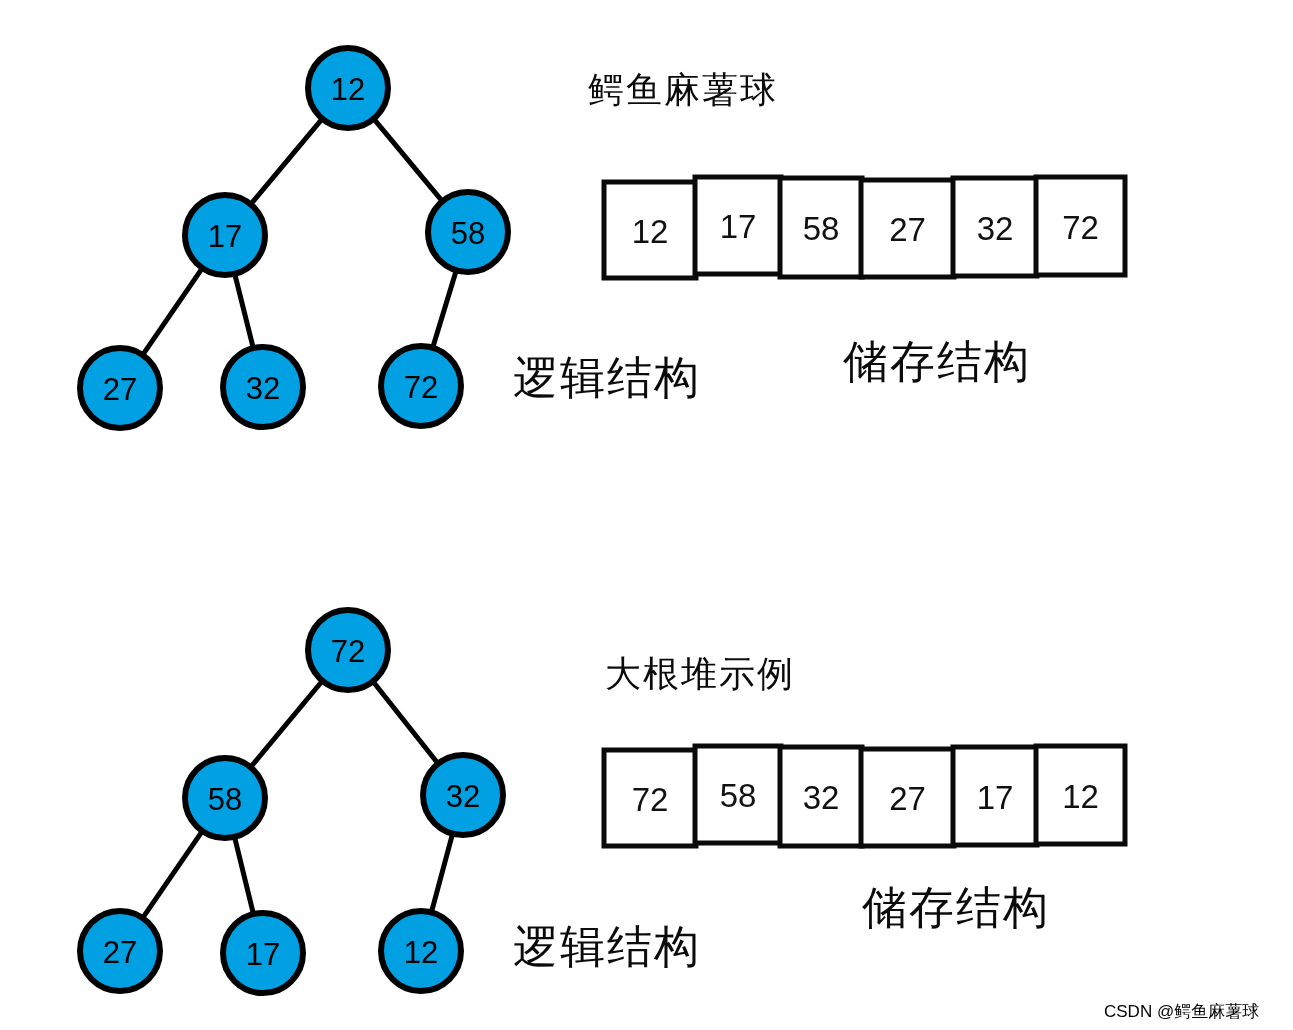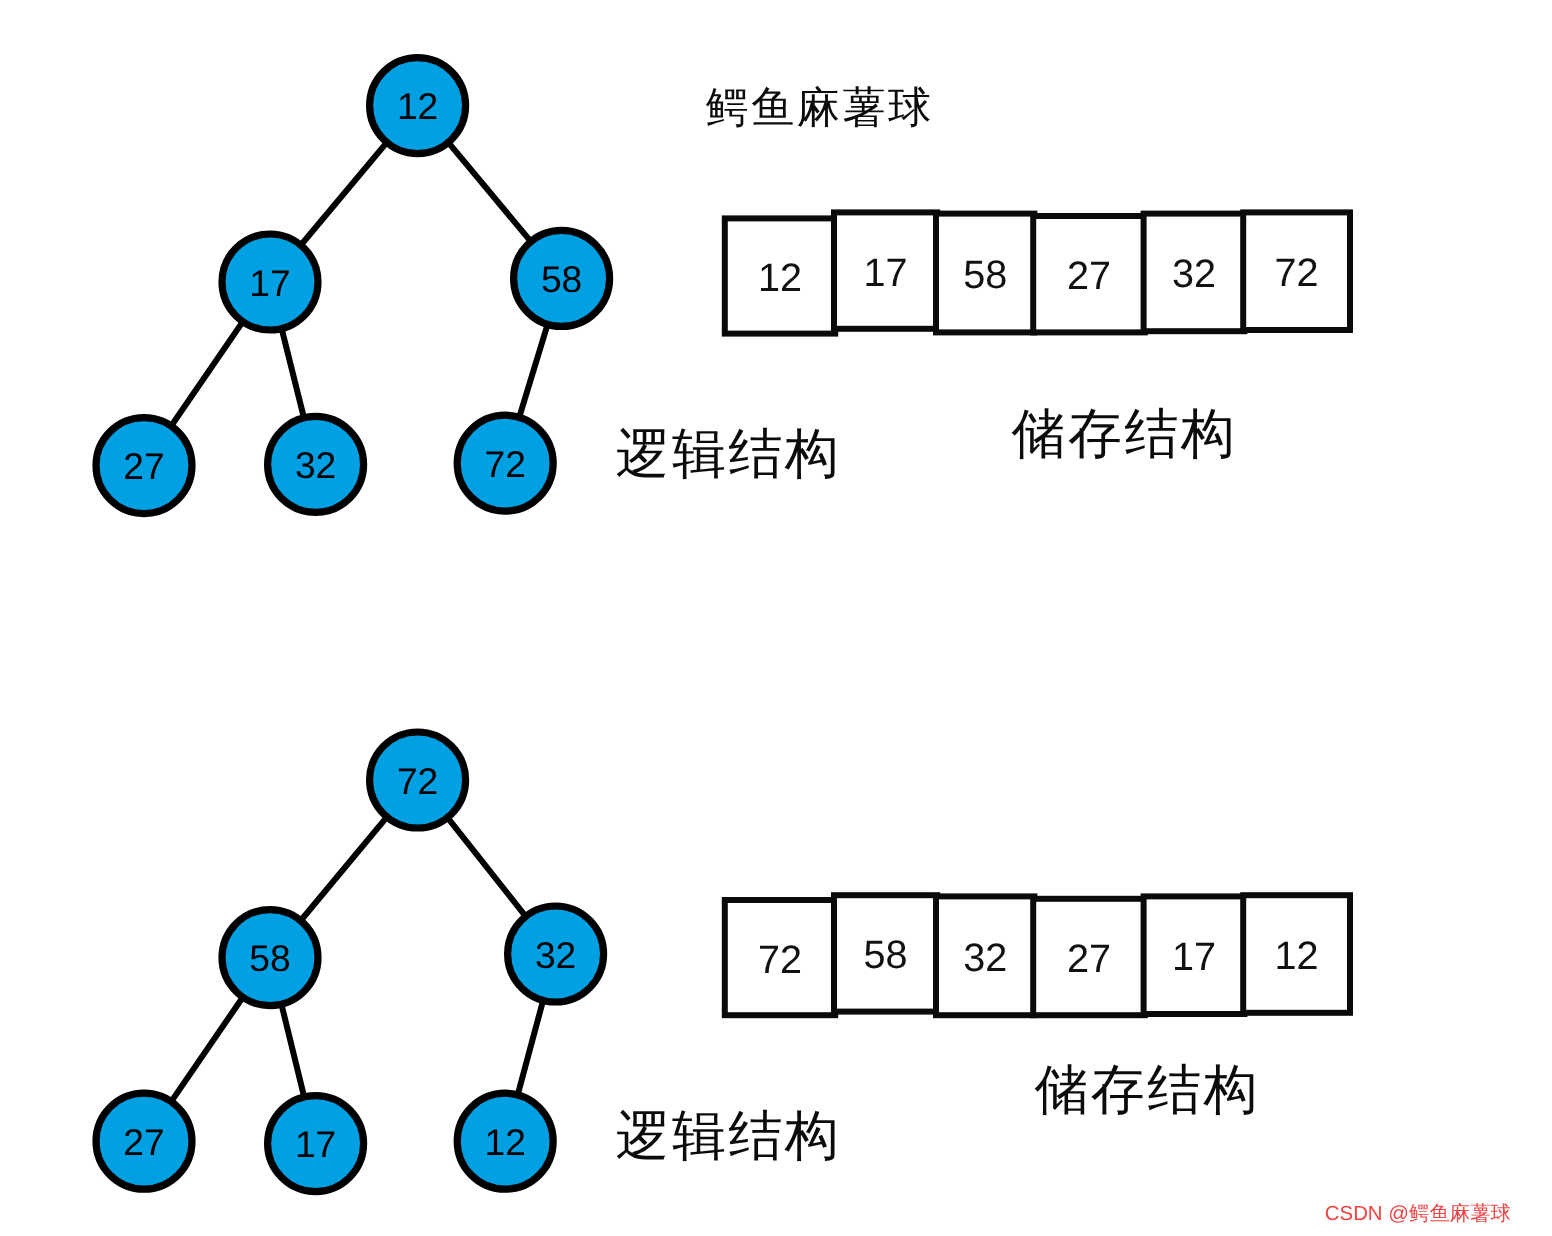--- a/index.html
+++ b/index.html
@@ -37,21 +37,21 @@
   .heap-title {
     font-size: 36px;
   }
   .struct-label {
     font-size: 45px;
   }
   .watermark {
     position: absolute;
     font-family: "Liberation Sans", sans-serif;
     font-size: 17px;
-    color: #ef4444;
+    color: #000000;
     white-space: nowrap;
   }
   .node-circle {
     fill: #00a0e3;
     stroke: #000000;
     stroke-width: 6;
   }
   .node-text {
     fill: #000000;
     font-family: "Liberation Sans", sans-serif;
@@ -209,20 +209,21 @@
         </g>
       </g>
   </svg>
 
   <div class="cjk-label heap-title" id="lbl-min-title" style="left: 588px; top: 66px;">鳄鱼麻薯球</div>
 
   <div class="cjk-label struct-label" id="lbl-min-logical" style="left: 513px; top: 348px;">逻辑结构</div>
 
   <div class="cjk-label struct-label" id="lbl-min-storage" style="left: 843px; top: 332px;">储存结构</div>
 
+  <div class="cjk-label heap-title" id="lbl-max-title" style="left: 605px; top: 650px;">大根堆示例</div>
 
   <div class="cjk-label struct-label" id="lbl-max-logical" style="left: 513px; top: 917px;">逻辑结构</div>
 
   <div class="cjk-label struct-label" id="lbl-max-storage" style="left: 862px; top: 878px;">储存结构</div>
 
   <div class="watermark" id="lbl-watermark" style="left: 1104px; top: 1000px;">CSDN @鳄鱼麻薯球</div>
 
 </div>
 
 </body></html>

